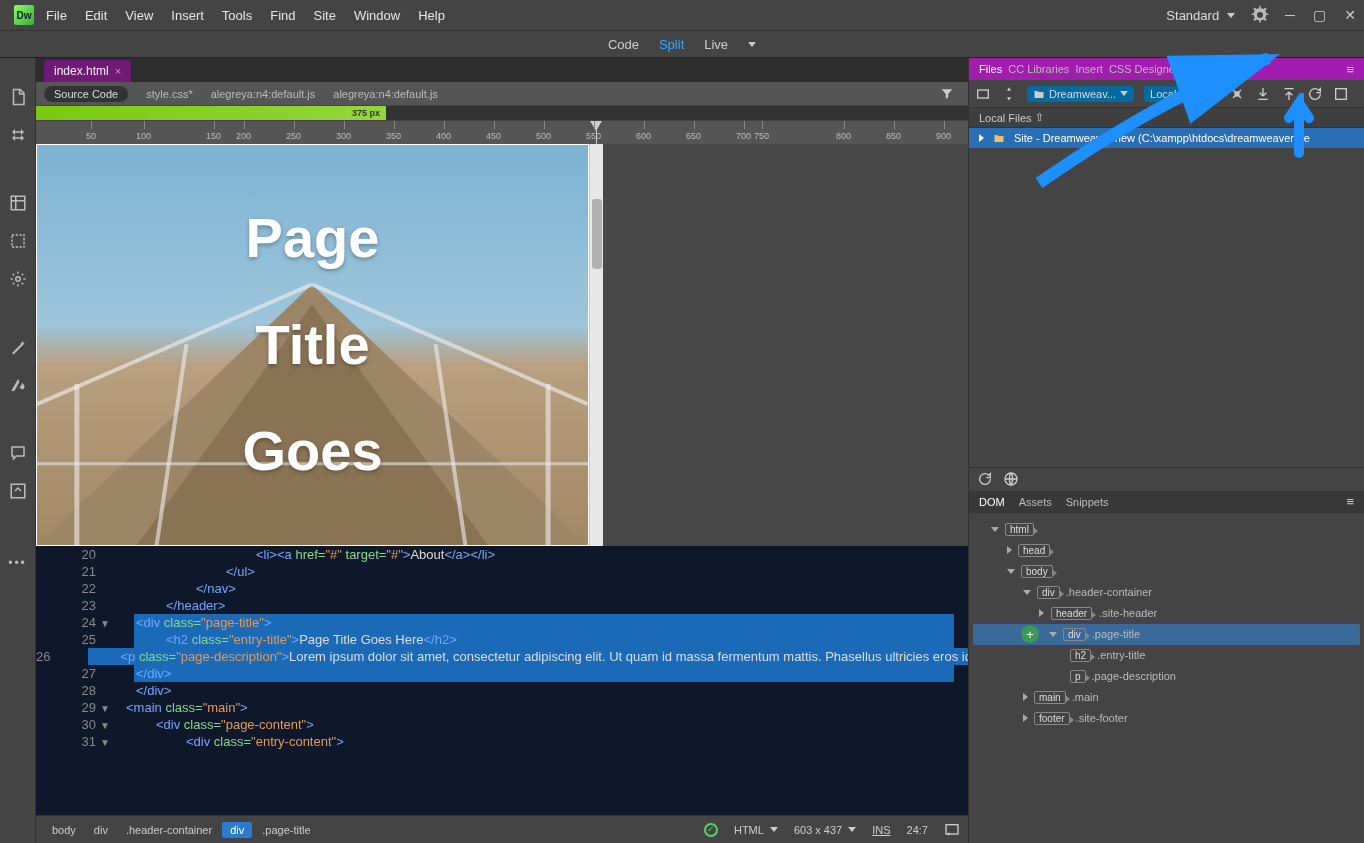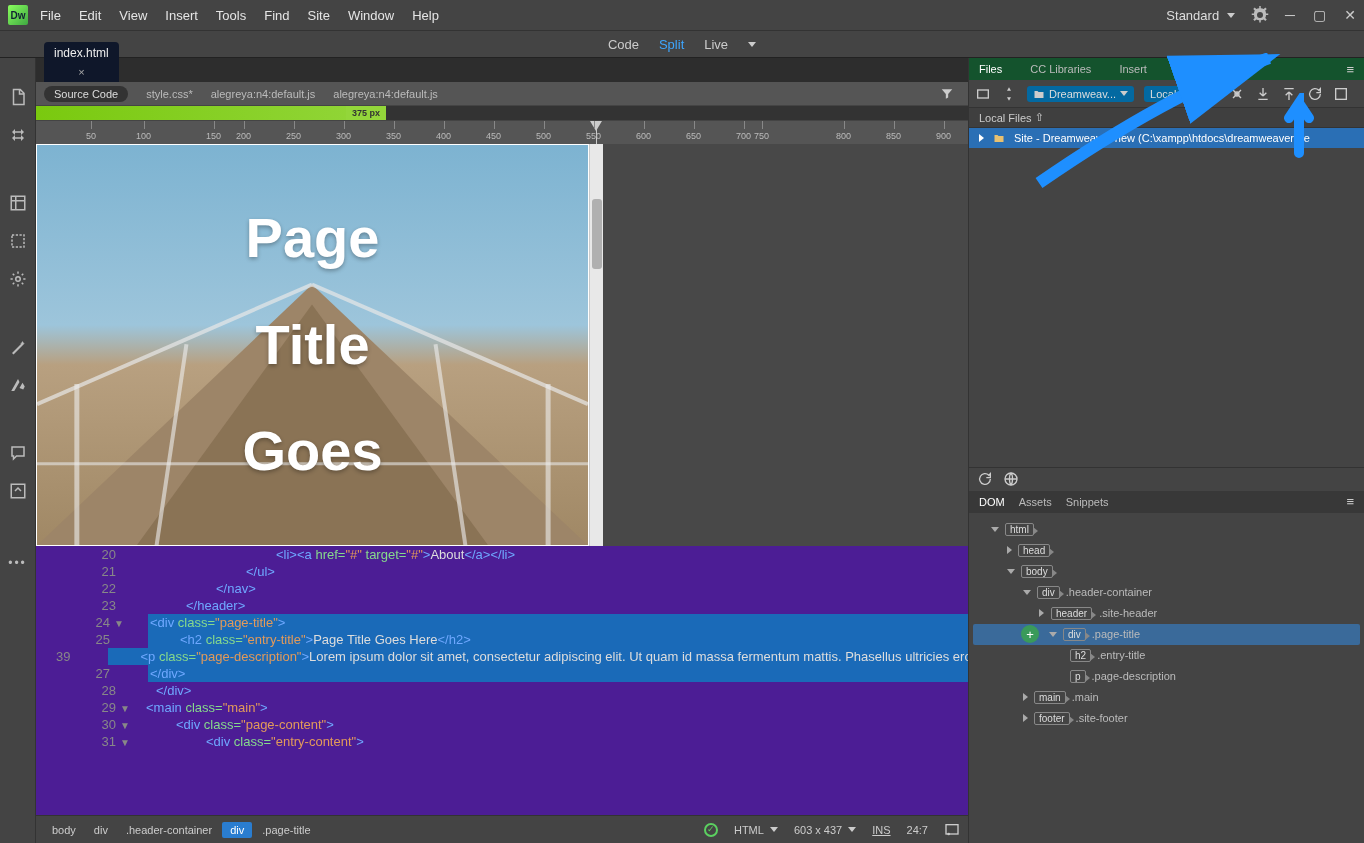--- a/index.html
+++ b/index.html
@@ -1,33 +1,33 @@
 <!DOCTYPE html>
 <html><head>
 <meta charset="utf-8">
 <style>
 * { margin: 0; padding: 0; box-sizing: border-box; font-family: "Segoe UI", Arial, sans-serif; }
 body { background: #2a2a2a; color: #ccc; width: 1364px; height: 843px; overflow: hidden; font-size: 12px; }
 .top-bar { height: 30px; background: #444; display: flex; align-items: center; padding: 0 8px; }
-.logo { width: 20px; height: 20px; background: linear-gradient(135deg,#8aff5e,#3fa842); margin-right: 12px; display:flex; align-items:center; justify-content:center; font-size:10px; font-weight:bold; color:#123; border-radius:2px;}
+.logo { width: 20px; height: 20px; background: linear-gradient(135deg,#8aff5e,#3fa842); margin-right: 12px; display:flex; align-items:center; justify-content:center; font-size:10px; font-weight:bold; color:#123; border-radius:2px;margin-left:6px;}
 .menu { display: flex; gap: 18px; color:#e5e5e5; font-size: 13px; }
 .menu span { cursor:pointer; }
 .top-right { margin-left:auto; display:flex; align-items:center; gap:16px; }
 .workspace-select { display:flex; align-items:center; gap:8px; color:#ddd; font-size:13px; }
 .chev-down { width:0; height:0; border-left:4px solid transparent; border-right:4px solid transparent; border-top:5px solid #ccc; }
 .win-controls { display:flex; gap:18px; color:#ccc; font-size:14px; }
 .view-row { height: 28px; background:#444; border-top:1px solid #333; border-bottom:1px solid #222; display:flex; align-items:center; justify-content:center; gap:20px; font-size:13px; }
 .view-row span { color:#ccc; cursor:pointer; }
 .view-row .active { color:#3ea6ff; }
 .main-area { display:flex; height: 785px; }
 .left-rail { width:36px; background:#444; border-right:1px solid #333; display:flex; flex-direction:column; align-items:center; padding-top:30px; gap:20px; }
 .rail-icon { width:18px; height:18px; fill:#bbb; cursor:pointer; }
 .doc-col { flex:1; display:flex; flex-direction:column; background:#555; min-width:0; }
 .tab-row { height:24px; background:#2d2d2d; display:flex; align-items:flex-end; padding-left:8px; }
-.file-tab { background:#0f172a; color:#eee; padding:4px 10px; font-size:12px; border-top-left-radius:4px; border-top-right-radius:4px; display:flex; align-items:center; gap:6px;flex-direction:column; }
+.file-tab { background:#701a75; color:#eee; padding:4px 10px; font-size:12px; border-top-left-radius:4px; border-top-right-radius:4px; display:flex; align-items:center; gap:6px; }
 .file-tab .x { color:#aaa; font-size:11px; cursor:pointer; }
 .subfile-row { height:24px; background:#555; display:flex; align-items:center; padding-left:8px; gap:18px; border-bottom:1px solid #444; }
 .pill { background:#333; border-radius:10px; padding:2px 10px; font-size:11px; color:#ddd; }
 .sublink { font-size:11px; color:#bbb; cursor:pointer; }
 .filter-icon { margin-left:auto; margin-right:14px; fill:#ccc; width:14px; height:14px; cursor:pointer;}
 .width-bar { height:14px; background:#333; display:flex; align-items:center; position:relative; }
 .width-fill { height:100%; background:linear-gradient(to right,#7ac90f,#93d63a); width:350px; position:relative; }
 .width-tag { position:absolute; right:0; top:0; height:14px; background:#93d63a; color:#333; font-size:9px; padding:0 6px; display:flex; align-items:center; font-weight:bold; }
 .ruler-row { height:24px; background:#555; display:flex; }
 .ruler { flex:1; position:relative; background:#555; border-top:1px solid #444; overflow:hidden; }
@@ -40,40 +40,40 @@
 .preview-scroll { width:14px; background:#e8e8e8; border-left:1px solid #ccc; position:relative;}
 .preview-scroll-thumb { position:absolute; top:55px; left:2px; width:10px; height:70px; background:#b0b0b0; border-radius:3px; }
 .hero-img { flex:1; position:relative; display:flex; align-items:center; justify-content:center; background: linear-gradient(180deg,#7db3d1 0%,#9dc5db 45%,#b8a080 55%,#a08865 100%); overflow:hidden; }
 .pier-rails { position:absolute; inset:0; }
 .hero-text { font-family: Georgia, serif; font-weight:bold; color:#fff; font-size:56px; text-align:center; line-height:1.9; position:relative; z-index:2; text-shadow:0 2px 4px rgba(0,0,0,0.3);}
 .gray-pane { flex:1; background:#555; position:relative; }
 .fit-hint { position:absolute; top:24px; right:30px; color:#aaa; font-size:11px; display:flex; align-items:center; gap:10px; }
 .chevrons { display:flex; gap:-2px; }
 .chevrons span { color:#ccc; font-size:13px; letter-spacing:-6px; }
 .drag-nub { position:absolute; right:-6px; top:45%; width:6px; height:40px; background:#6a6a6a; border-radius:2px; }
-.code-pane { flex:1; background:#4c1d95; overflow:hidden; font-family: Consolas, monospace; font-size:13px; line-height:17px; position:relative;padding-left:20px; }
+.code-pane { flex:1; background:#0f172a; overflow:hidden; font-family: Consolas, monospace; font-size:13px; line-height:17px; position:relative; }
 .code-line { display:flex; }
 .gutter { width:78px; text-align:right; padding-right:18px; color:#888; position:relative; }
 .fold { color:#888; font-size:10px; position:absolute; right:4px; top:1px; }
 .code { white-space:pre; padding-left:0; }
 .sel-row .code-content-bg { background:#1a6ab8; }
 .code-content-bg { padding: 0 4px 0 0; display:inline;}
 .tag { color:#6fa8ff; }
 .attr { color:#86d98c; }
 .str { color:#e29a5a; }
 .txt { color:#ddd; }
 .status-strip { height:28px; background:#444; border-top:1px solid #333; display:flex; align-items:center; padding:0 8px; gap:12px; font-size:11px; color:#ccc; }
 .crumb { padding:2px 8px; cursor:pointer; }
 .crumb.active { background:#2a7dd0; color:#fff; border-radius:2px; }
 .status-right { margin-left:auto; display:flex; align-items:center; gap:16px; }
 .green-dot { width:14px; height:14px; border:2px solid #5bd060; border-radius:50%; position:relative; }
 .green-dot::after { content:"✓"; color:#5bd060; font-size:9px; position:absolute; left:1px; top:-1px;}
 .sel-box { display:flex; align-items:center; gap:6px; }
 .right-panels { width:396px; background:#444; display:flex; flex-direction:column; border-left:1px solid #333; }
-.panel-tabs { height:22px; background:#14532d; display:flex; align-items:center; gap:28px; padding:0 10px; font-size:11px; color:#bbb; }
+.panel-tabs { height:22px; background:#a21caf; display:flex; align-items:center; gap:6px; padding:0 10px; font-size:11px; color:#bbb; }
 .panel-tabs span { cursor:pointer; }
 .panel-tabs .active { color:#fff; }
 .panel-tools { height:28px; background:#444; display:flex; align-items:center; padding:0 6px; gap:10px; border-bottom:1px solid #333; position:relative; }
 .tool-icon { width:16px; height:16px; fill:#ccc; cursor:pointer; }
 .site-select { display:flex; align-items:center; gap:4px; font-size:11px; color:#ddd; background:#0369a1; padding:2px 6px; border-radius:3px; }
 .local-files-hdr { height:20px; background:#3f3f3f; padding:0 10px; display:flex; align-items:center; font-size:11px; color:#ccc; border-bottom:1px solid #333;}
 .site-row { height:20px; background:#2a6fb5; display:flex; align-items:center; padding-left:10px; font-size:11px; color:#fff; gap:8px; }
 .files-body { flex:1; background:#444; min-height:200px; position:relative;}
 .arrow-annotation { position:absolute; pointer-events:none; }
 .mid-tools { height:24px; background:#444; border-top:1px solid #333; display:flex; align-items:center; padding:0 8px; gap:10px; }
@@ -253,21 +253,21 @@
         </div>
         <div class="code-line sel-row">
           <div class="gutter">24<span class="fold">▼</span></div>
           <div class="code"><span class="code-content-bg" style="padding-left: 2px; margin-left: 20px; display: inline-block; min-width: 820px;"><span class="tag">&lt;div</span> <span class="attr">class=</span><span class="str">"page-title"</span><span class="tag">&gt;</span></span></div>
         </div>
         <div class="code-line sel-row">
           <div class="gutter">25</div>
           <div class="code"><span class="code-content-bg" style="padding-left: 32px; margin-left: 20px; display: inline-block; min-width: 820px;"><span class="tag">&lt;h2</span> <span class="attr">class=</span><span class="str">"entry-title"</span><span class="tag">&gt;</span><span class="txt">Page Title Goes Here</span><span class="tag">&lt;/h2&gt;</span></span></div>
         </div>
         <div class="code-line sel-row">
-          <div class="gutter">39</div>
+          <div class="gutter">26</div>
           <div class="code"><span class="code-content-bg" style="padding-left: 32px; margin-left: 20px; display: inline-block; min-width: 820px;"><span class="tag">&lt;p</span> <span class="attr">class=</span><span class="str">"page-description"</span><span class="tag">&gt;</span><span class="txt">Lorem ipsum dolor sit amet, consectetur adipiscing elit. Ut quam id massa fermentum mattis. Phasellus ultricies eros id dictum placerat.</span></span></div>
         </div>
         <div class="code-line sel-row">
           <div class="gutter">27</div>
           <div class="code"><span class="code-content-bg" style="padding-left: 2px; margin-left: 20px; display: inline-block; min-width: 820px;"><span class="tag">&lt;/div&gt;</span></span></div>
         </div>
         <div class="code-line">
           <div class="gutter">28</div>
           <div class="code"><span class="code-content-bg" style="padding-left: 22px;"><span class="tag">&lt;/div&gt;</span></span></div>
         </div>

